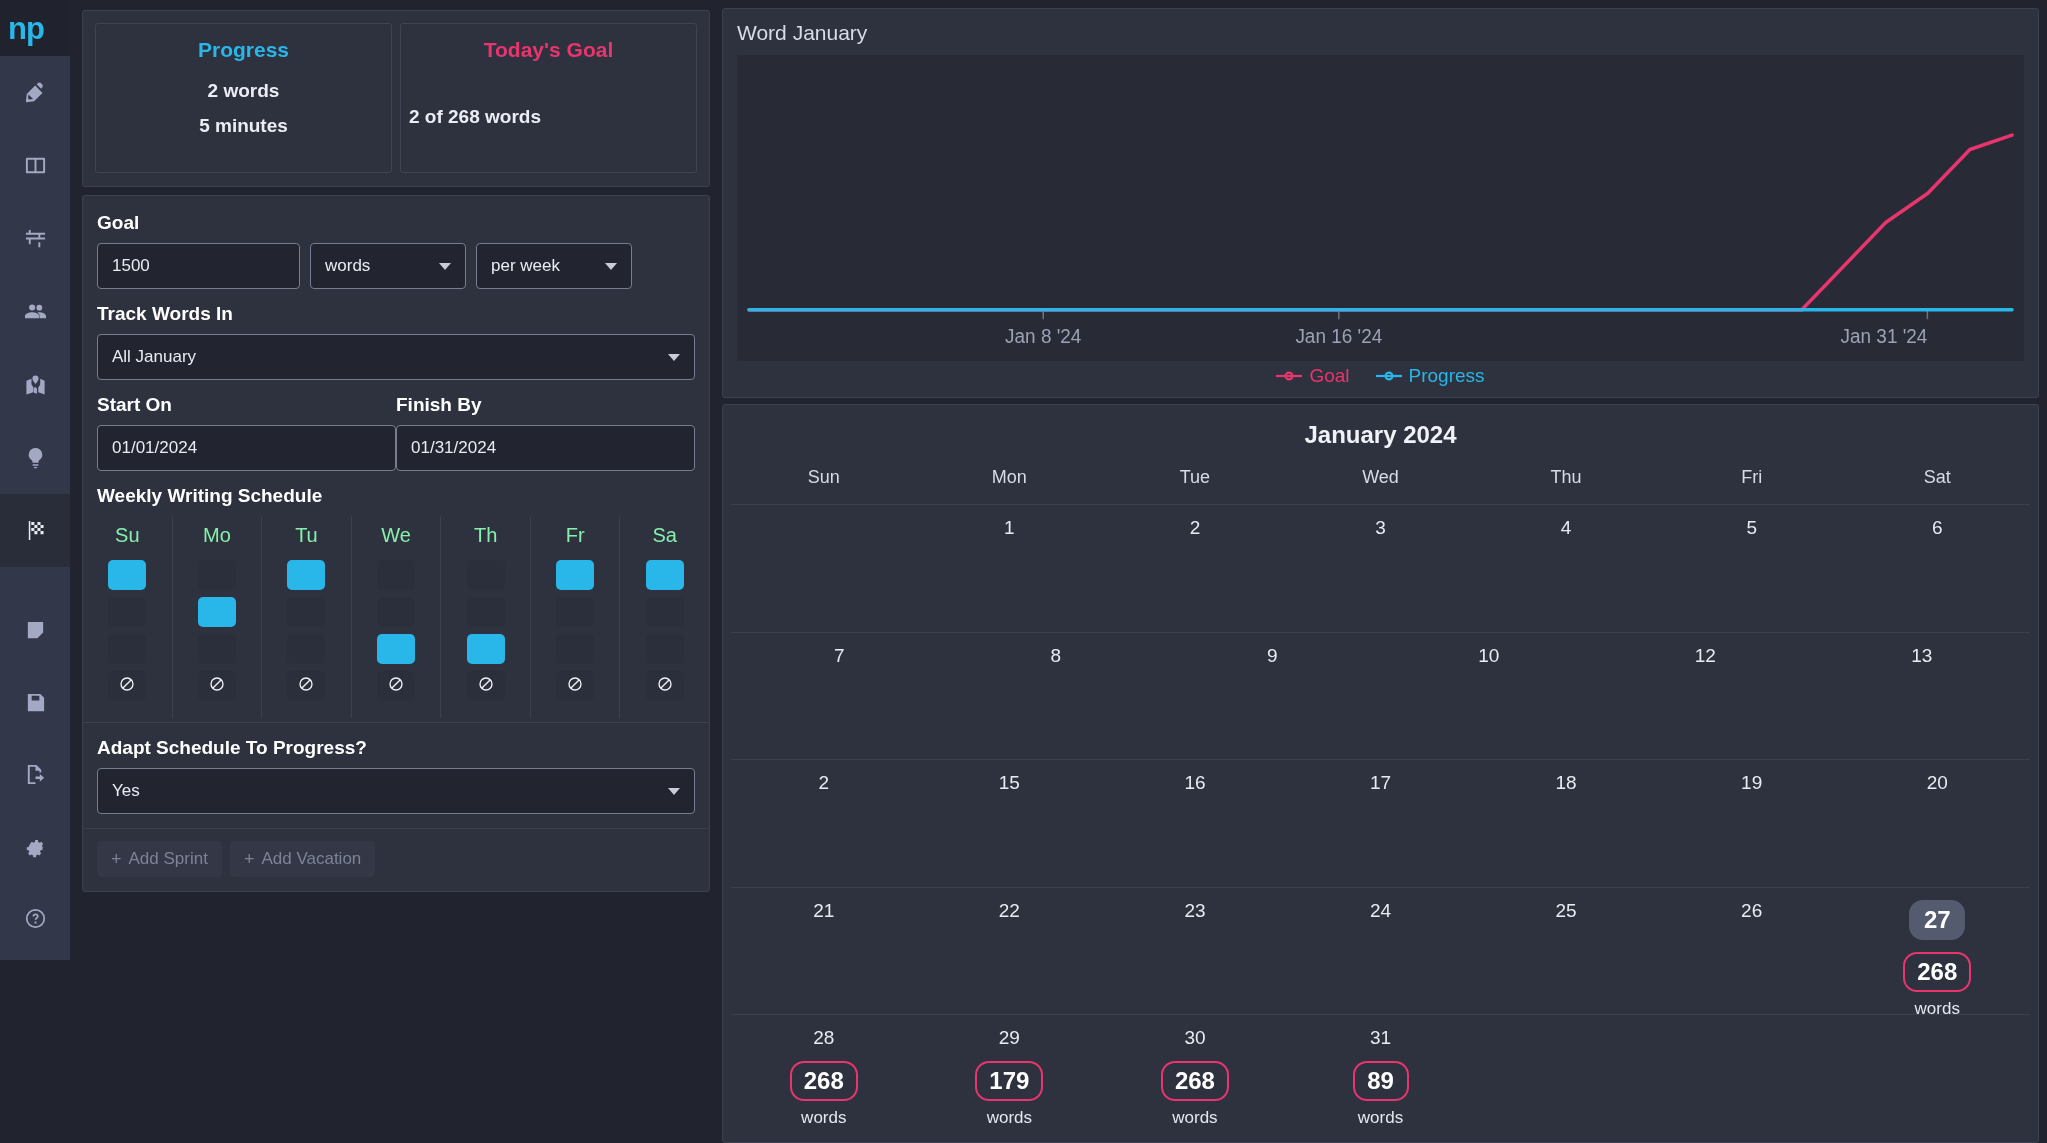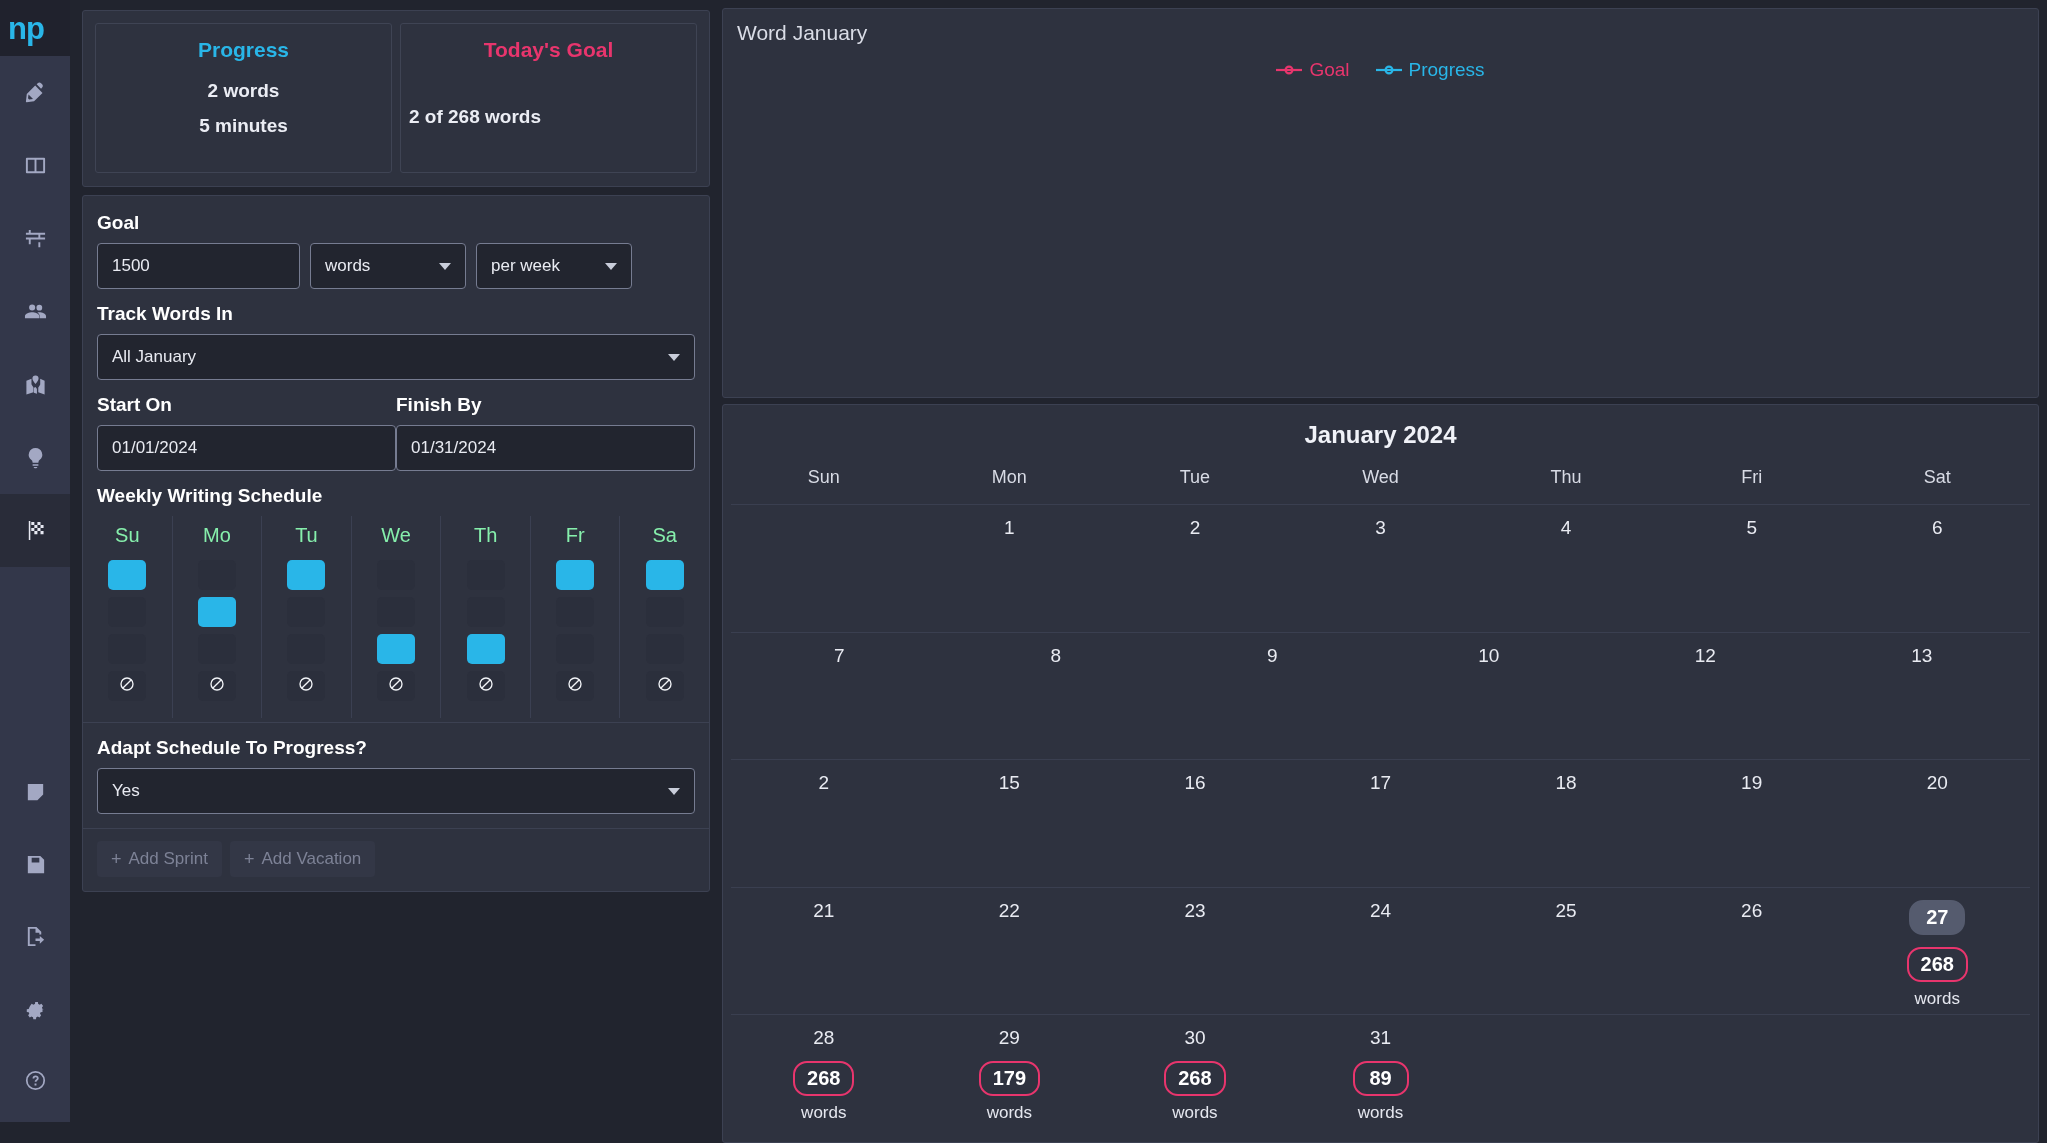--- a/index.html
+++ b/index.html
@@ -6,21 +6,21 @@
   html, body {
     width: 2047px; height: 1143px;
     background: #21242e;
     font-family: "Liberation Sans", sans-serif;
     overflow: hidden;
   }
   .app { display: flex; width: 2047px; height: 1143px; }
 
   
   .sidebar {
-    width: 70px; height: 1122px;
+    width: 70px; height: 960px;
     background: #33374a;
     display: flex; flex-direction: column; align-items: center;
     flex: 0 0 70px;
   }
   .logo-wrap {
     height: 56px; width: 70px;
     background: #20222d;
     display: flex; align-items: center; justify-content: flex-start;
     padding-left: 8px;
   }
@@ -211,21 +211,21 @@
     flex: 1 1 0;
     display: flex; flex-direction: column; align-items: center;
     padding-top: 12px;
   }
   .cal-num { color: #e9ebf2; font-size: 19px; }
   .badge {
     margin-top: 12px;
     min-width: 56px;
     padding: 4px 12px;
     border-radius: 14px;
-    font-size: 20px; font-weight: bold;
+    font-size: 24px; font-weight: bold;
     color: #ffffff;
     text-align: center;
     border: 2px solid transparent;
   }
   .badge.pink { border-color: #e8356d; background: #2e323f; }
   .badge.gray { background: #555b6e; border-color: #555b6e; }
   .badge-sub { color: #e5e7ef; font-size: 17px; margin-top: 7px; }
 </style>
 </head>
 <body>
@@ -506,20 +506,33 @@
           <span>Add Vacation</span>
         </button>
       </div>
     </div>
   </div>
 
   <div class="right-panel">
 
     <div class="chart-card">
       <div class="chart-title">Word January</div>
+      <div class="chart-plot">
+        <svg class="chart-svg" id="chart-svg" viewBox="0 0 1290 300" preserveAspectRatio="none">
+            <line x1="12" x2="1278" y1="250" y2="250" stroke="#6e7386" stroke-width="1.5"></line>
+            <line x1="306.978" x2="306.978" y1="250" y2="259" stroke="#6e7386" stroke-width="1.5"></line>
+            <text x="306.978" y="282" fill="#9ca2b5" font-size="19" font-family="&quot;Liberation Sans&quot;, sans-serif" text-anchor="middle">Jan 8 '24</text>
+            <line x1="603.222" x2="603.222" y1="250" y2="259" stroke="#6e7386" stroke-width="1.5"></line>
+            <text x="603.222" y="282" fill="#9ca2b5" font-size="19" font-family="&quot;Liberation Sans&quot;, sans-serif" text-anchor="middle">Jan 16 '24</text>
+            <line x1="1193.178" x2="1193.178" y1="250" y2="259" stroke="#6e7386" stroke-width="1.5"></line>
+            <text x="1193.178" y="282" fill="#9ca2b5" font-size="19" font-family="&quot;Liberation Sans&quot;, sans-serif" text-anchor="end">Jan 31 '24</text>
+            <path d="M12.0,250.0 L307.4,250.0 L645.0,250.0 L982.6,250.0 L1067.0,250.0 L1109.2,207.1 L1151.4,164.2 L1193.6,135.6 L1235.8,92.7 L1278.0,78.5" fill="none" stroke="#e8356d" stroke-width="3.5" stroke-linejoin="round" stroke-linecap="round"></path>
+            <path d="M12.0,249.7 L307.4,249.7 L645.0,249.7 L982.6,249.7 L1278.0,249.7" fill="none" stroke="#29b6e8" stroke-width="3.5" stroke-linejoin="round" stroke-linecap="round"></path>
+          </svg>
+      </div>
       <div class="chart-legend" id="chart-legend">
           <div class="legend-item legend-goal">
             <svg class="legend-mark" viewBox="0 0 26 12">
               <line x1="0" y1="6" x2="26" y2="6" stroke="#e8356d" stroke-width="2.2"></line>
               <circle cx="13" cy="6" r="3.4" fill="none" stroke="#e8356d" stroke-width="2.2"></circle>
             </svg>
             <span>Goal</span>
           </div>
           <div class="legend-item legend-progress">
             <svg class="legend-mark" viewBox="0 0 26 12">

